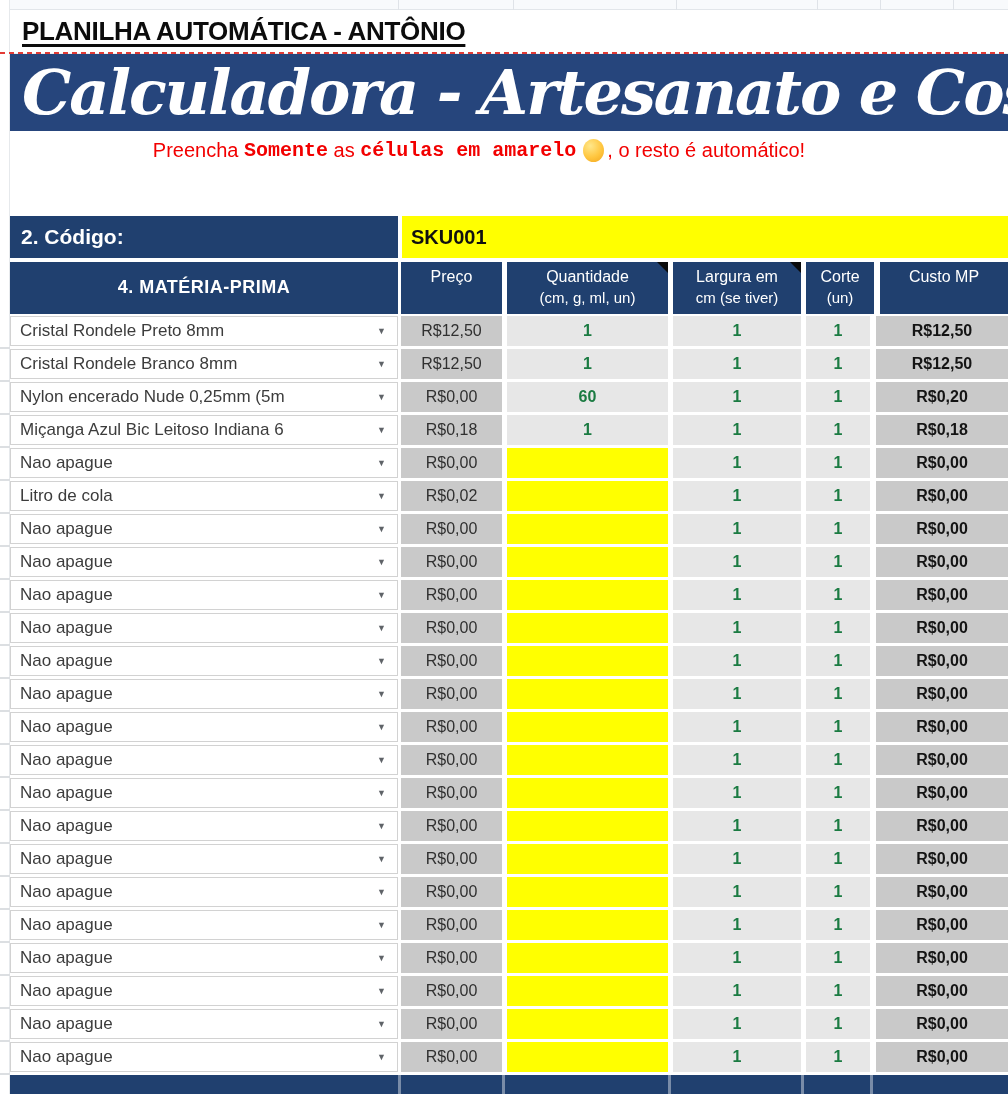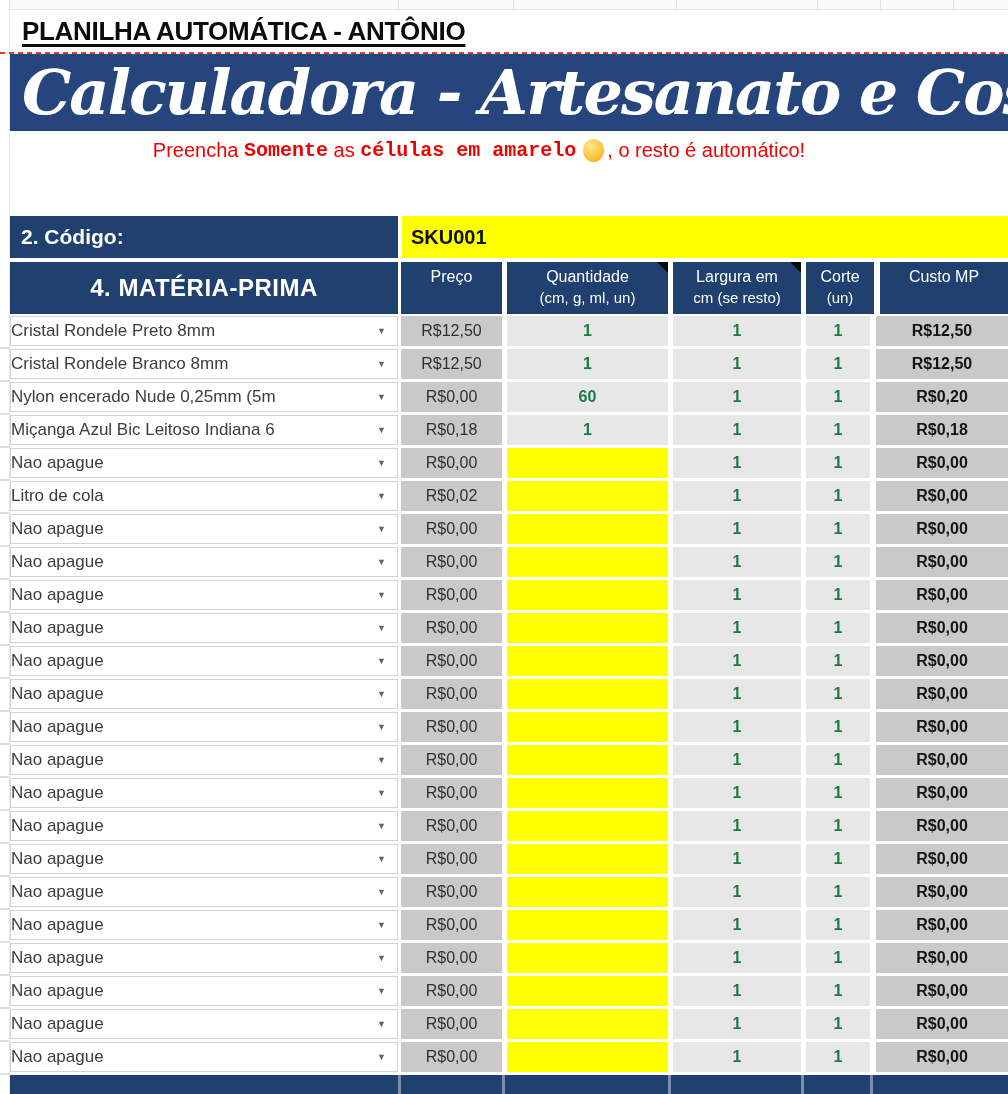--- a/index.html
+++ b/index.html
@@ -49,36 +49,36 @@
     font-size:21px; font-weight:bold; display:flex; align-items:center; padding-left:11px; }
   .f-value { flex:1; background:#FFFF00; color:#101010; font-size:20px; font-weight:bold;
     display:flex; align-items:center; padding-left:9px; }
 
   
   .header-row { position:absolute; left:10px; top:262px; width:998px; height:52px; display:flex; }
   .h-cell { background:#20406F; color:#fff; display:flex; flex-direction:column;
     align-items:center; justify-content:flex-start; padding-top:5px; font-size:16px;
     line-height:1.3; position:relative; }
   .h-name { width:388px; margin-right:3px; justify-content:center; padding-top:0;
-    font-size:24px; font-weight:bold; letter-spacing:.5px; }
+    font-size:18px; font-weight:bold; letter-spacing:.5px; }
   .h-price { width:101px; margin-right:5px; }
   .h-qty   { width:161px; margin-right:5px; }
   .h-larg  { width:128px; margin-right:5px; }
   .h-corte { width:68px;  margin-right:6px; }
   .h-custo { flex:1; }
   .h-cell .sub { font-size:15px;text-align:center; }
   .corner { position:absolute; top:0; right:0; width:0; height:0;
     border-left:11px solid transparent; border-top:11px solid #0a0a0a; }
 
   
   .rows { position:absolute; left:10px; top:316px; width:998px; }
   .row { display:flex; height:30px; margin-bottom:3px; }
   .cell { display:flex; align-items:center; justify-content:center; font-size:16px; }
   .c-name { width:388px; margin-right:3px; justify-content:flex-start; background:#fff;
-    border:1px solid #d2d2d2; position:relative; padding-right:26px;
+    border:1px solid #d2d2d2; position:relative; padding-left:9px; padding-right:26px;
     font-size:17px; color:#3c3c3c; overflow:hidden; white-space:nowrap; }
   .c-name .arrow { position:absolute; right:11px; top:50%; transform:translateY(-50%);
     font-size:9px; color:#5f6368; }
   .c-price { width:101px; margin-right:5px; background:#C9C9C9; color:#303030; }
   .c-qty   { width:161px; margin-right:5px; font-weight:bold; color:#1B7B42; }
   .c-qty.filled { background:#E7E7E7; }
   .c-qty.empty  { background:#FFFF00; }
   .c-larg  { width:128px; margin-right:5px; background:#E7E7E7; font-weight:bold; color:#1B7B42; }
   .c-corte { width:64px;  margin-right:6px; background:#E7E7E7; font-weight:bold; color:#1B7B42; }
   .c-custo { flex:1; background:#C9C9C9; font-weight:bold; color:#141414; }
@@ -136,21 +136,21 @@
     <div class="h-cell h-price">
       <span>Preço</span>
     </div>
     <div class="h-cell h-qty">
       <span>Quantidade</span>
       <span class="sub">(cm, g, ml, un)</span>
       <i class="corner"></i>
     </div>
     <div class="h-cell h-larg">
       <span>Largura em</span>
-      <span class="sub">cm (se resto)</span>
+      <span class="sub">cm (se tiver)</span>
       <i class="corner"></i>
     </div>
     <div class="h-cell h-corte">
       <span>Corte</span>
       <span class="sub">(un)</span>
     </div>
     <div class="h-cell h-custo">
       <span>Custo MP</span>
     </div>
   </div>

